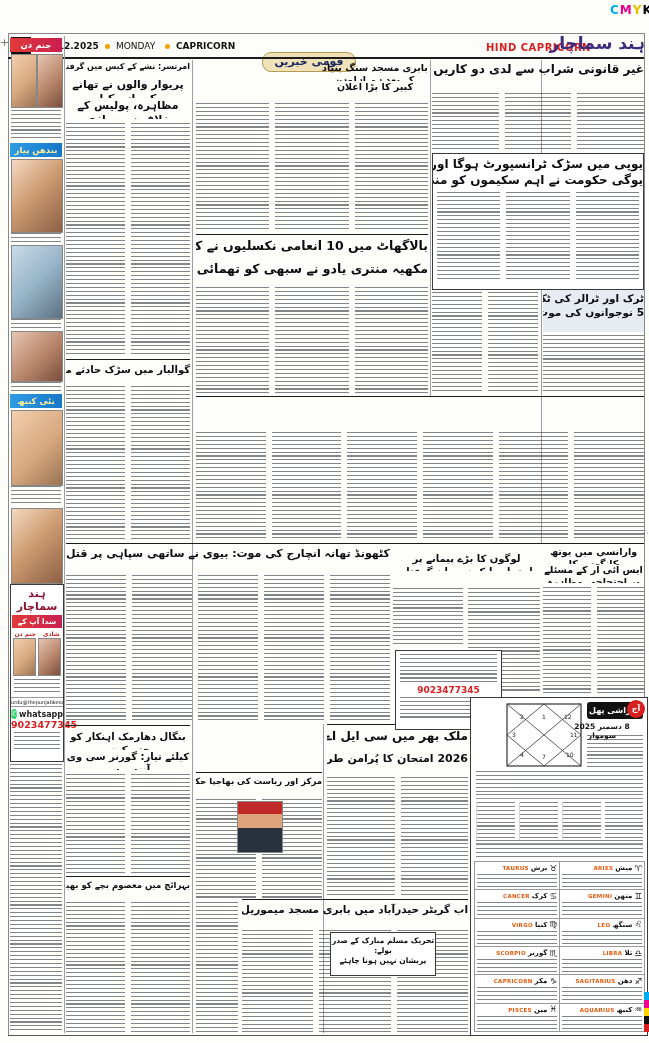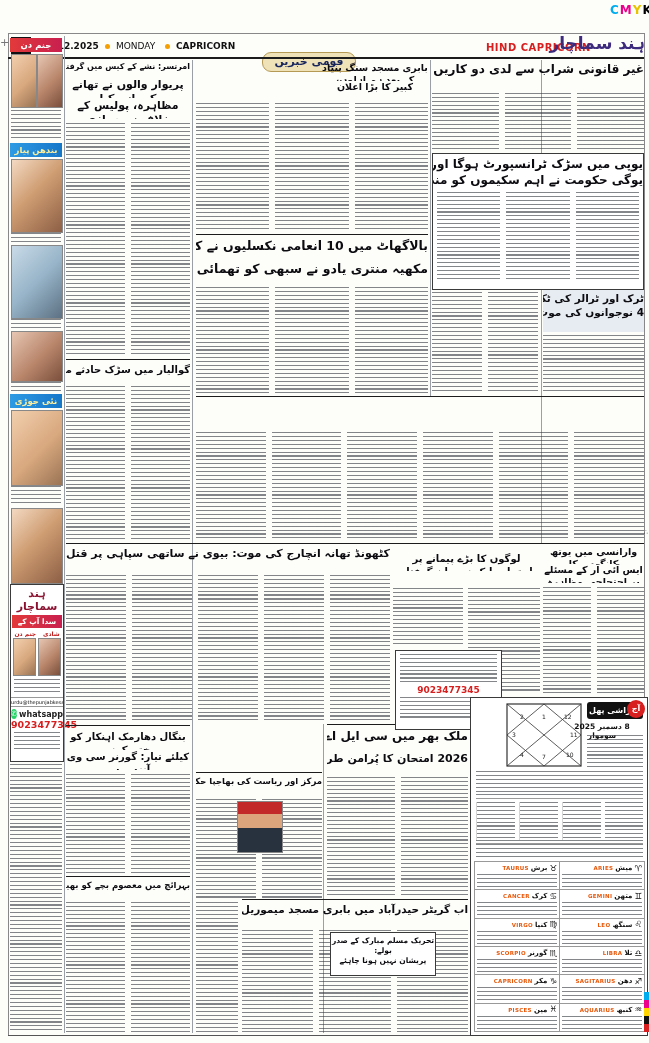--- a/index.html
+++ b/index.html
@@ -61,21 +61,21 @@
   <div class="abs ph p1" style="left:11px;top:54px;width:24px;height:52px"></div>
   <div class="abs ph p3" style="left:37px;top:54px;width:24px;height:52px"></div>
   <div class="abs tx" style="left:11px;top:110px;width:50px;height:30px"></div>
   <div class="abs band blue" style="left:10px;top:143px;width:52px;height:14px">بندھن پیار کا</div>
   <div class="abs ph p4" style="left:11px;top:159px;width:50px;height:72px"></div>
   <div class="abs tx" style="left:11px;top:233px;width:50px;height:9px"></div>
   <div class="abs ph p2" style="left:11px;top:245px;width:50px;height:72px"></div>
   <div class="abs tx" style="left:11px;top:319px;width:50px;height:9px"></div>
   <div class="abs ph p3" style="left:11px;top:331px;width:50px;height:49px"></div>
   <div class="abs tx" style="left:11px;top:382px;width:50px;height:9px"></div>
-  <div class="abs band blue" style="left:10px;top:394px;width:52px;height:14px">نئی جوڑی</div>
+  <div class="abs band blue" style="left:10px;top:394px;width:52px;height:14px">نئی کنبھ</div>
   <div class="abs ph p1" style="left:11px;top:410px;width:50px;height:74px"></div>
   <div class="abs tx" style="left:11px;top:486px;width:50px;height:19px"></div>
   <div class="abs ph p4" style="left:11px;top:508px;width:50px;height:74px"></div>
 
   <div class="abs box" style="left:10px;top:584px;width:52px;height:176px">
     <div style="font-size:11px;font-weight:bold;color:#8b1230;text-align:center;direction:rtl;margin-top:2px">ہند سماچار</div>
     <div class="band red" style="height:13px;font-size:7.5px;line-height:13px;margin:2px 1px">سدا آپ کے ساتھ</div>
     <div style="display:flex;direction:rtl;justify-content:space-around">
       <span class="tiny" style="color:#c01d1d;font-weight:bold">شادی</span>
       <span class="tiny" style="color:#c01d1d;font-weight:bold">جنم دن</span>
@@ -149,21 +149,21 @@
         <div class="tx"></div>
     </div>
   </div>
   <div class="abs cols" style="left:432px;top:292px;width:106px;height:100px">
     <div class="tx"></div>
       <div class="tx"></div>
   </div>
 
   <div class="abs shade" style="left:543px;top:290px;width:101px;height:42px">
     <div class="h nw" style="font-size:10.5px;margin-top:2px">ٹرک اور ٹرالر کی ٹکر میں</div>
-    <div class="h nw" style="font-size:10.5px">4 نوجوانوں کی موت</div>
+    <div class="h nw" style="font-size:10.5px">5 نوجوانوں کی موت</div>
   </div>
   <div class="abs tx" style="left:543px;top:335px;width:101px;height:59px"></div>
 
   <div class="abs rh" style="left:196px;top:396px;width:448px"></div>
   <div class="abs cols" style="left:196px;top:432px;width:448px;height:108px">
     <div class="tx"></div>
       <div class="tx"></div>
       <div class="tx"></div>
       <div class="tx"></div>
       <div class="tx"></div>

